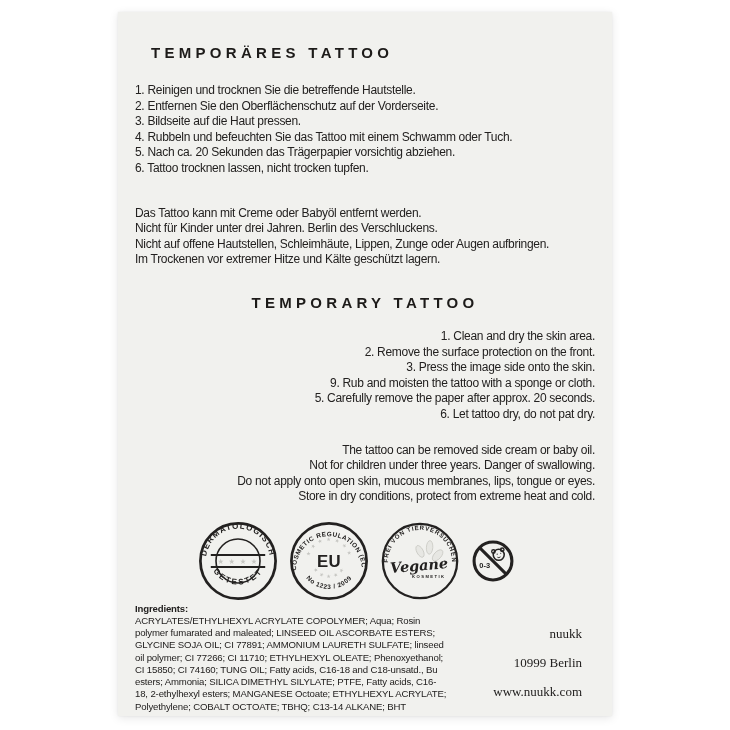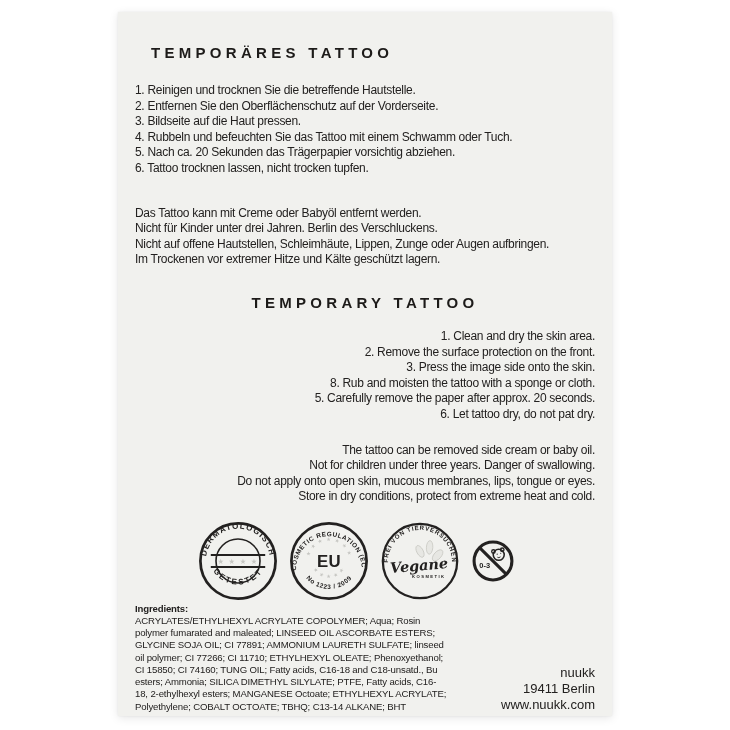--- a/index.html
+++ b/index.html
@@ -18,21 +18,21 @@
   .steps.en{margin-top:18px;text-align:right;}
   .notes.en{margin-top:20px;text-align:right;}
   .badges{margin-top:16px;margin-left:63px;display:flex;align-items:center;gap:11px;}
   .badges svg{display:block;flex:0 0 auto;}
   .arc{font-family:"Liberation Sans",sans-serif;font-weight:bold;fill:#232120;}
   .stars{font-family:"DejaVu Sans",sans-serif;fill:#c6c6c2;}
   .bottom{margin-top:2px;display:flex;justify-content:space-between;align-items:flex-end;}
   .ingredients{width:312px;font-size:9.6px;letter-spacing:-0.15px;line-height:12.2px;color:#232120;}
   .ing-label{font-weight:bold;display:block;}
   .address{text-align:right;font-size:13px;line-height:15.8px;color:#232120;}
-  .address p{margin:0;}
+  .address p{margin:13px;font-family:Liberation Serif, serif;}
 </style>
 </head>
 <body>
 
 <div class="card">
 
   <h1 class="h de">TEMPORÄRES TATTOO</h1>
 
   <div class="txt steps de">
     <p>1. Reinigen und trocknen Sie die betreffende Hautstelle.</p>
@@ -49,21 +49,21 @@
     <p>Nicht auf offene Hautstellen, Schleimhäute, Lippen, Zunge oder Augen aufbringen.</p>
     <p>Im Trockenen vor extremer Hitze und Kälte geschützt lagern.</p>
   </div>
 
   <h1 class="h en">TEMPORARY TATTOO</h1>
 
   <div class="txt steps en">
     <p>1. Clean and dry the skin area.</p>
     <p>2. Remove the surface protection on the front.</p>
     <p>3. Press the image side onto the skin.</p>
-    <p>8. Rub and moisten the tattoo with a sponge or cloth.</p>
+    <p>9. Rub and moisten the tattoo with a sponge or cloth.</p>
     <p>5. Carefully remove the paper after approx. 20 seconds.</p>
     <p>6. Let tattoo dry, do not pat dry.</p>
   </div>
 
   <div class="txt notes en">
     <p>The tattoo can be removed side cream or baby oil.</p>
     <p>Not for children under three years. Danger of swallowing.</p>
     <p>Do not apply onto open skin, mucous membranes, lips, tongue or eyes.</p>
     <p>Store in dry conditions, protect from extreme heat and cold.</p>
   </div>
@@ -144,18 +144,18 @@
 
   </div>
 
   <div class="bottom">
     <div class="ingredients">
       <span class="ing-label">Ingredients:</span>
       <span>ACRYLATES/ETHYLHEXYL ACRYLATE COPOLYMER; Aqua; Rosin polymer fumarated and maleated; LINSEED OIL ASCORBATE ESTERS; GLYCINE SOJA OIL; CI 77891; AMMONIUM LAURETH SULFATE; linseed oil polymer; CI 77266; CI 11710; ETHYLHEXYL OLEATE; Phenoxyethanol; CI 15850; CI 74160; TUNG OIL; Fatty acids, C16-18 and C18-unsatd., Bu esters; Ammonia; SILICA DIMETHYL SILYLATE; PTFE, Fatty acids, C16-18, 2-ethylhexyl esters; MANGANESE Octoate; ETHYLHEXYL ACRYLATE; Polyethylene; COBALT OCTOATE; TBHQ; C13-14 ALKANE; BHT</span>
     </div>
     <div class="address">
       <p>nuukk</p>
-      <p>19411 Berlin</p>
+      <p>10999 Berlin</p>
       <p>www.nuukk.com</p>
     </div>
   </div>
 
 </div>
 
 </body></html>

